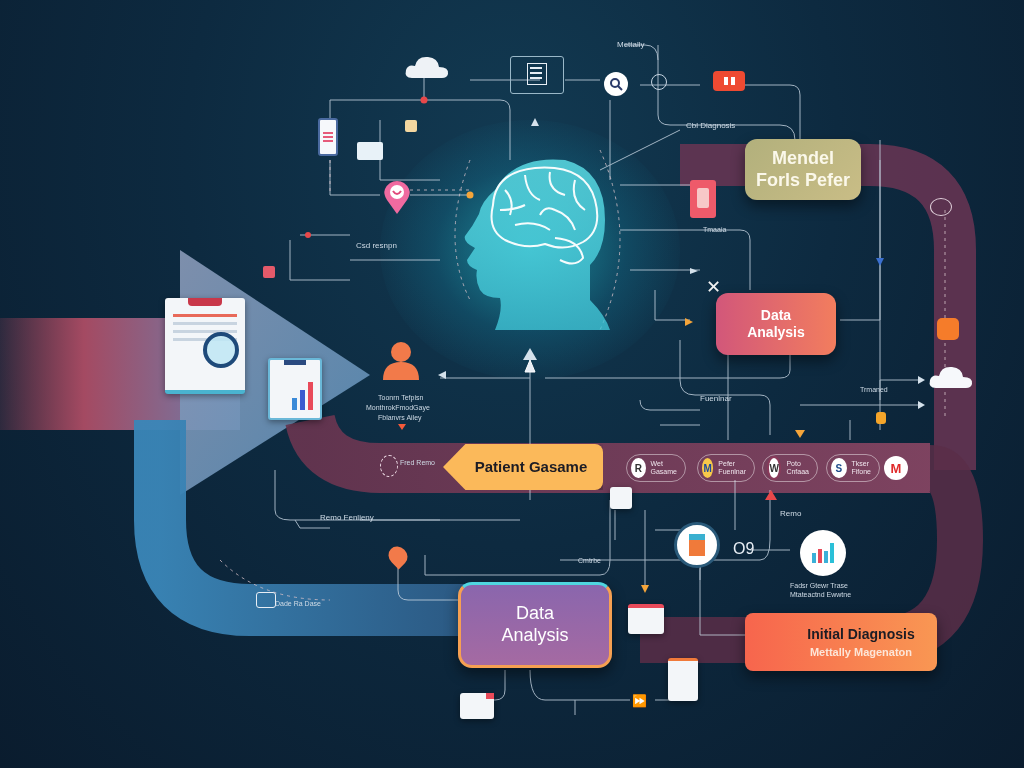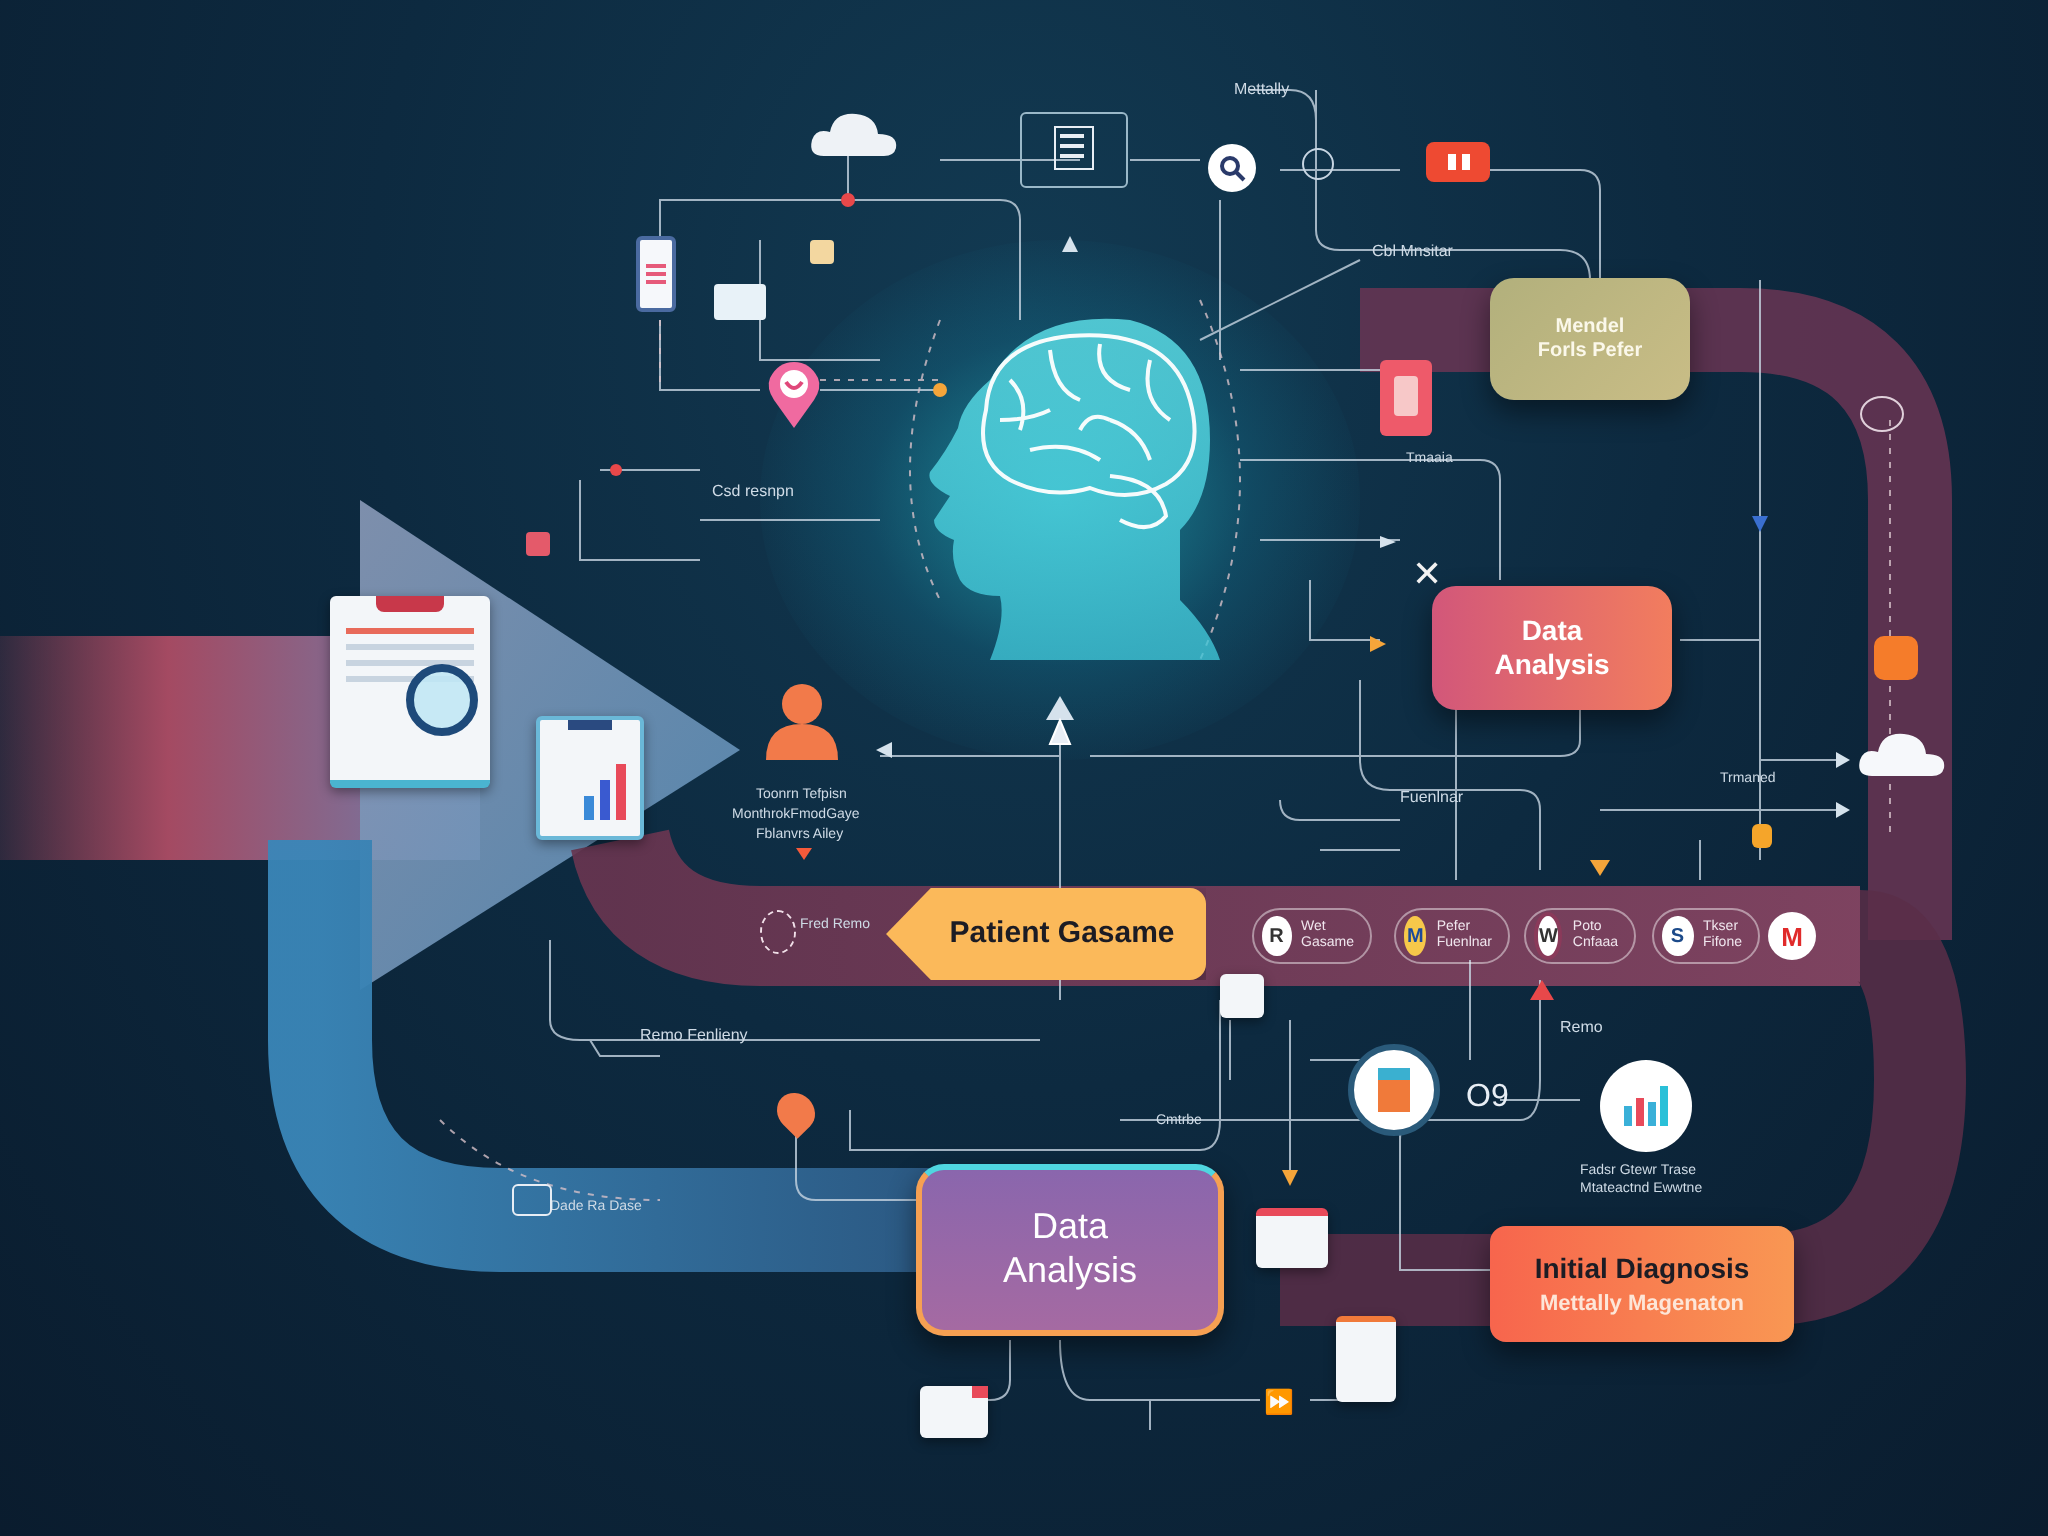--- a/index.html
+++ b/index.html
@@ -5,27 +5,27 @@
   html,body{margin:0;padding:0;}
   body{width:1024px;height:768px;overflow:hidden;position:relative;
     background:radial-gradient(ellipse at 50% 20%, #123a52 0%, #0d2a40 45%, #0a1c2e 100%);
     font-family:"Liberation Sans", sans-serif;color:#e8eef5;}
   .abs{position:absolute;}
   svg.bg{position:absolute;left:0;top:0;}
   .glow{position:absolute;left:380px;top:120px;width:300px;height:260px;border-radius:50%;
     background:radial-gradient(ellipse at center, rgba(40,210,220,0.55) 0%, rgba(20,140,170,0.25) 45%, rgba(13,42,64,0) 75%);}
   .box{position:absolute;display:flex;align-items:center;justify-content:center;flex-direction:column;text-align:center;border-radius:12px;box-shadow:0 6px 14px rgba(0,0,0,0.45);}
   .box .t{font-weight:bold;line-height:1.2;}
-  .mendel{left:745px;top:139px;width:100px;height:61px;background:linear-gradient(135deg,#b2b07c,#c9bd86);color:#fbf8ea;font-size:10px;}
+  .mendel{left:745px;top:139px;width:116px;height:61px;background:linear-gradient(135deg,#b2b07c,#c9bd86);color:#fbf8ea;font-size:18px;}
   .da1{left:716px;top:293px;width:120px;height:62px;background:linear-gradient(90deg,#d2577a,#f27d5e);color:#fff;font-size:14px;}
   .intake{left:443px;top:444px;width:160px;height:46px;background:#fbb95a;color:#1c1c24;font-size:15px;border-radius:8px;
     clip-path:polygon(14% 0,100% 0,100% 100%,14% 100%,0 50%);padding-left:16px;box-sizing:border-box;}
   .da2{left:458px;top:582px;width:154px;height:86px;background:linear-gradient(180deg,#8a66ad,#a56aa2);color:#fff;font-size:18px;
     border:3px solid #f6a052;border-top-color:#4fd6e0;border-radius:14px;box-sizing:border-box;}
-  .diag{left:745px;top:613px;width:152px;height:58px;background:linear-gradient(90deg,#f7654d,#f99753);border-radius:8px;}
+  .diag{left:745px;top:613px;width:152px;height:58px;background:linear-gradient(90deg,#f7654d,#f99753);border-radius:8px;padding-left:40px;}
   .diag .t{color:#1c1c24;font-size:14px;}
   .diag .s{color:#fde6d8;font-size:11px;font-weight:bold;margin-top:3px;text-align:right;}
   .lbl{position:absolute;font-size:8px;color:#cfdbe6;white-space:nowrap;}
   .pill{position:absolute;top:454px;height:28px;border:1px solid rgba(255,255,255,0.45);border-radius:14px;display:flex;align-items:center;gap:5px;padding:0 8px 0 4px;box-sizing:border-box;}
   .pill .ic{width:20px;height:20px;border-radius:50%;background:#fff;display:flex;align-items:center;justify-content:center;font-size:10px;color:#333;font-weight:bold;}
   .pill .pt{font-size:7px;color:#f0e6ee;line-height:1.2;}
   .circ{position:absolute;border-radius:50%;background:#fff;display:flex;align-items:center;justify-content:center;}
   .card{position:absolute;background:#f3f6f9;border-radius:3px;box-shadow:0 2px 6px rgba(0,0,0,0.4);}
 </style>
 </head>
@@ -200,21 +200,21 @@
   <span class="ic" style="background:#fff;border:2px solid #8a3a5a">W</span>
   <span class="pt"><span>Poto</span><br><span>Cnfaaa</span></span>
 </div>
 <div class="pill" style="left:826px;width:54px">
   <span class="ic" style="color:#1c4a8a">S</span>
   <span class="pt"><span>Tkser</span><br><span>Fifone</span></span>
 </div>
 <div class="circ" style="left:884px;top:456px;width:24px;height:24px;color:#e02a2a;font-weight:bold;font-size:13px">M</div>
 
 <div class="lbl" style="left:617px;top:40px">Mettally</div>
-<div class="lbl" style="left:686px;top:121px">Cbl Mnsitar</div>
+<div class="lbl" style="left:686px;top:121px">Cbl Diagnosis</div>
 <div class="lbl" style="left:356px;top:241px">Csd resnpn</div>
 <div class="lbl" style="left:378px;top:394px;font-size:7px">Toonrn Tefpisn</div>
 <div class="lbl" style="left:366px;top:404px;font-size:7px">MonthrokFmodGaye</div>
 <div class="lbl" style="left:378px;top:414px;font-size:7px">Fblanvrs Ailey</div>
 <div class="lbl" style="left:320px;top:513px">Remo Fenlieny</div>
 <div class="lbl" style="left:275px;top:600px;font-size:7px">Dade Ra Dase</div>
 <div class="lbl" style="left:400px;top:459px;font-size:7px">Fred Remo</div>
 <div class="lbl" style="left:700px;top:394px">Fuenlnar</div>
 <div class="lbl" style="left:860px;top:386px;font-size:7px">Trmaned</div>
 <div class="lbl" style="left:578px;top:557px;font-size:7px">Cmtrbe</div>

